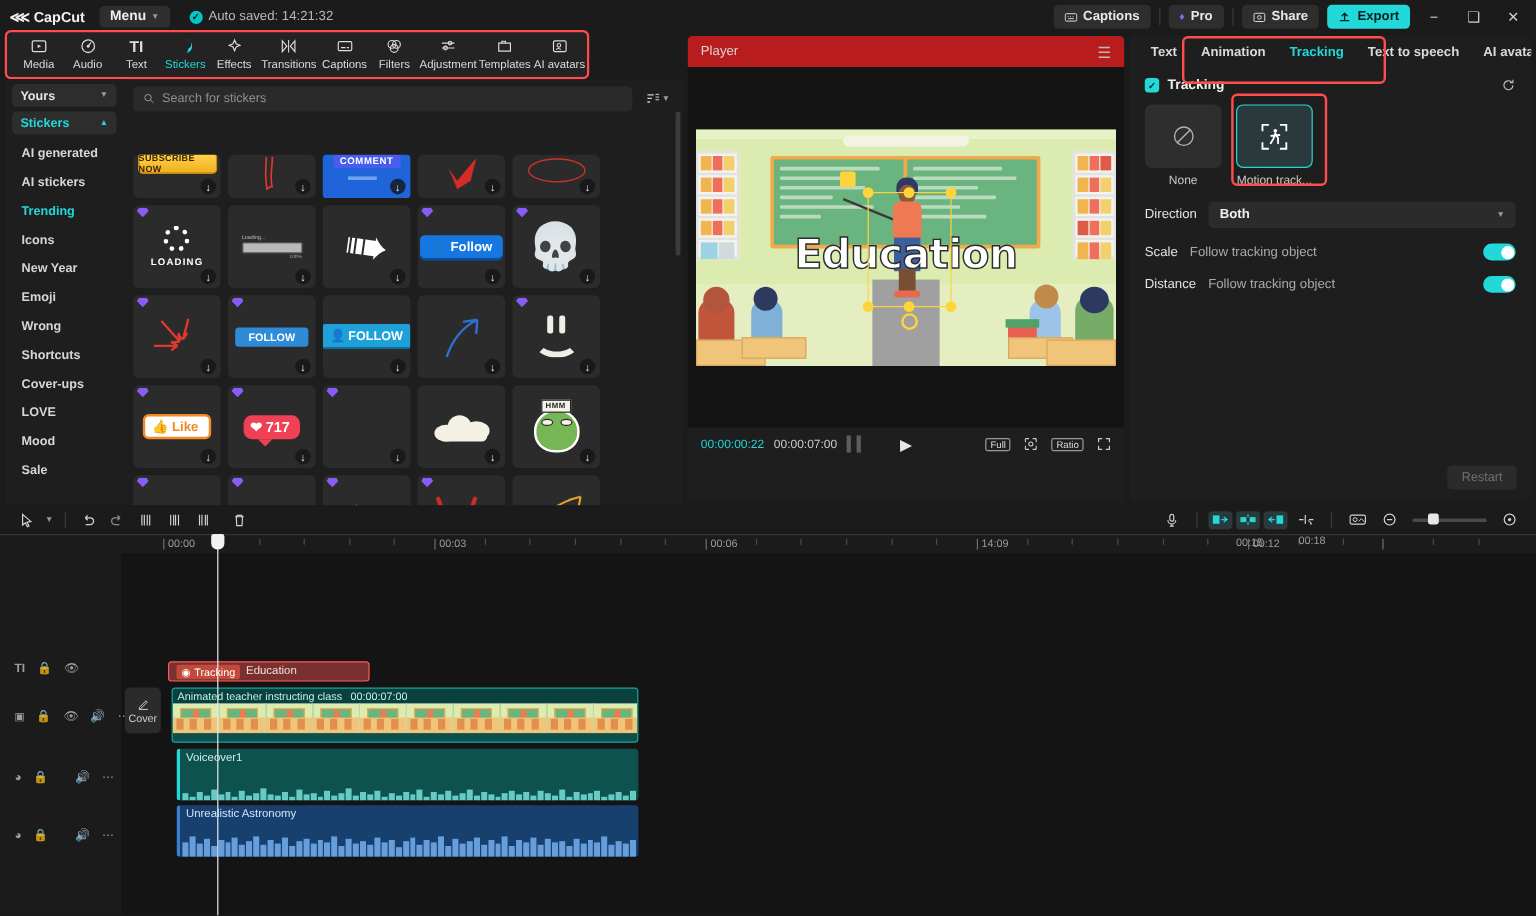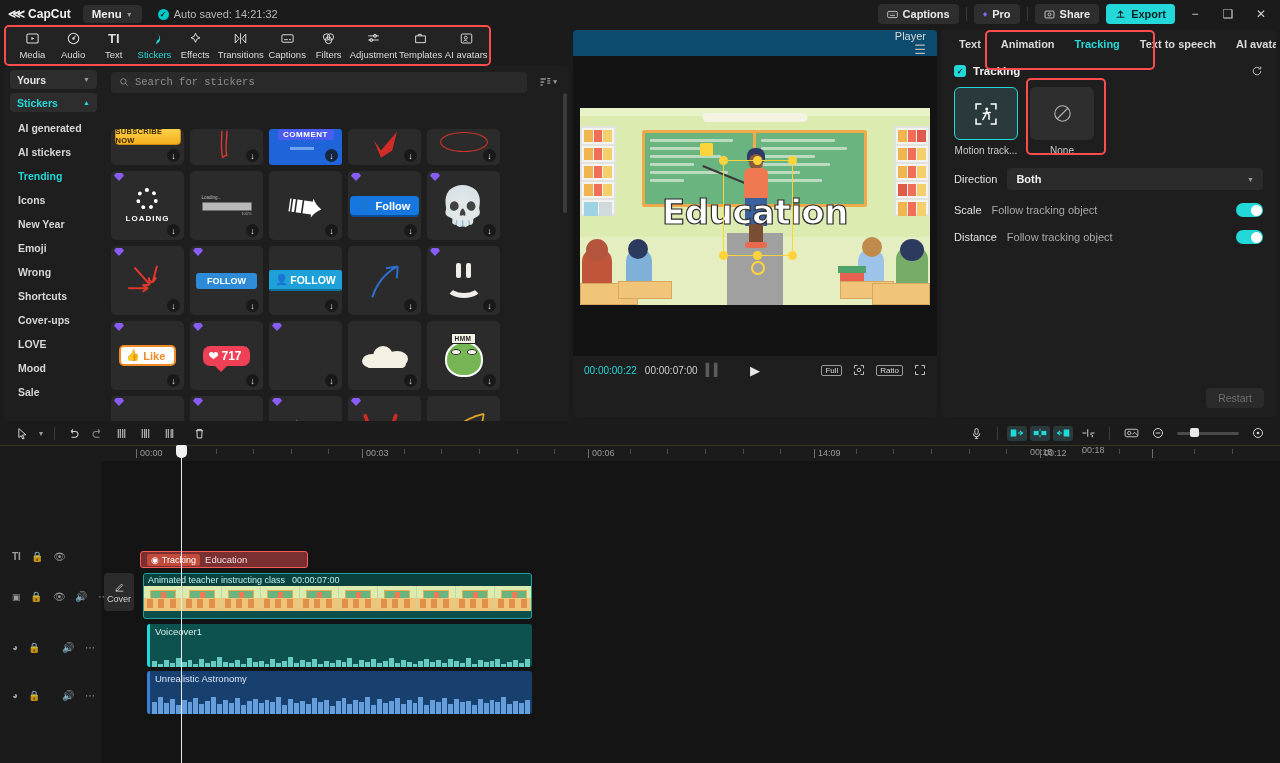--- a/index.html
+++ b/index.html
@@ -38,21 +38,21 @@
   
   .leftpanel { position:absolute; left:4px; top:66px; width:565px; height:390px; background:#1e1e1e; border-radius:4px; overflow:hidden; display:flex; }
   .catcol { width:99px; height:100%; background:#1e1e1e; padding:4px 6px 0 6px; overflow:hidden; }
   .cat-head { background:#2d2d2d; border-radius:4px; height:19px; display:flex; align-items:center; justify-content:space-between; padding:0 7px; margin-bottom:4px; font-size:10.5px; font-weight:bold; color:#e4e4e4; }
   .cat-head.sel { color:#22d8d8; }
   .cat-item { height:24px; display:flex; align-items:center; padding-left:8px; font-size:10.5px; font-weight:bold; color:#d6d6d6; }
   .cat-item.on { color:#22d8d8; }
   .caret { font-size:7px; color:#9a9a9a; }
 
   .stickerscol { flex:1; display:flex; flex-direction:column; min-width:0; }
-  .searchrow { height:22px; display:flex; align-items:center; gap:8px; padding:0 8px; margin-top:5px;font-family:Liberation Mono, monospace; }
+  .searchrow { height:22px; display:flex; align-items:center; gap:8px; padding:0 8px; margin-top:5px; }
   .searchbox { flex:1; height:21px; background:#2a2a2a; border-radius:4px; display:flex; align-items:center; gap:6px; padding:0 8px; color:#8e8e8e; font-size:10.5px; }
   .filter-ic { width:26px; height:20px; display:flex; align-items:center; justify-content:center; gap:2px; color:#cfcfcf; }
 
   .grid { flex:1; padding:3px 8px 0 8px; display:grid; grid-template-columns:repeat(5, 73px); grid-auto-rows:69px; gap:6px; overflow:hidden; position:relative; }
   .cell { position:relative; background:#2b2b2b; border-radius:5px; overflow:hidden; display:flex; align-items:center; justify-content:center; }
   .cell.norad { border-radius:3px; }
   .gem { position:absolute; left:3px; top:2px; width:10px; height:8px; background:#8a5cf6; clip-path:polygon(20% 0,80% 0,100% 35%,50% 100%,0 35%); }
   .dl { position:absolute; right:4px; bottom:3px; width:13px; height:13px; border-radius:50%; background:rgba(20,20,20,.78); color:#e8e8e8; display:flex; align-items:center; justify-content:center; font-size:9px; }
   .cut-top { align-items:flex-start; }
 
@@ -92,21 +92,21 @@
   .frog .eyes b:nth-child(2){ right:0; }
   .frog .hmm { position:absolute; left:9px; top:0; background:#f5f3e8; color:#222; font-size:6.5px; font-weight:bold; padding:1px 3px; letter-spacing:.5px; border:1px solid #222; }
   .sparkles { position:relative; width:40px; height:36px; color:#f2ead8; }
   .sparkles span { position:absolute; font-size:13px; }
   .skull { font-size:38px; line-height:1; filter:grayscale(.15); }
   .cursor-big { font-size:44px; color:#fff; line-height:1; transform:rotate(8deg); }
   .arrow-wht { font-size:30px; color:#fff; }
 
   
   .player { position:absolute; left:573px; top:30px; width:364px; height:387px; background:#1e1e1e; border-radius:4px; overflow:hidden; }
-  .player-head { height:26px; display:flex; align-items:flex-end; justify-content:space-between; padding:0 11px; color:#d9d9d9; font-size:11px; background:#0c4a6e;flex-direction:column; }
+  .player-head { height:26px; display:flex; align-items:center; justify-content:space-between; padding:0 11px; color:#d9d9d9; font-size:11px; background:#b91c1c; }
   .stage { position:relative; height:300px; background:#131313; display:flex; align-items:center; justify-content:center; }
   .frame { position:relative; width:350px; height:197px; overflow:hidden; background:#d7e8a6; }
   .room-bg { position:absolute; inset:0; background:#dcebb0; }
   .ceil { position:absolute; left:0; right:0; top:0; height:8px; background:#e8f2c7; }
   .light { position:absolute; left:50%; transform:translateX(-50%); top:5px; width:105px; height:9px; background:#f4f2e2; border-radius:5px; }
   .board { position:absolute; left:62px; top:22px; width:225px; height:77px; background:#f0a94b; border-radius:2px; padding:3px; display:flex; gap:3px; }
   .board .half { flex:1; background:#6ab47f; border-radius:1px; padding:6px 5px; display:flex; flex-direction:column; gap:5px; }
   .board .ln { height:3px; background:#cfe3cf; opacity:.8; border-radius:1px; }
   .floor { position:absolute; left:0; right:0; bottom:0; height:68px; background:#e4eec0; }
   .aisle { position:absolute; left:50%; transform:translateX(-50%); bottom:0; width:56px; height:72px; background:#a0a0a0; }
@@ -769,38 +769,38 @@
         <div class="lbl">
           <span class="cbx">✓</span>
           <span>Tracking</span>
         </div>
         <svg viewBox="0 0 16 16" width="12" height="12">
             <path d="M13 8a5 5 0 1 1-1.6-3.6M13 2v3.2h-3.2" stroke="#bdbdbd" stroke-width="1.3" fill="none"></path>
           </svg>
       </div>
 
       <div class="modes">
+        <div class="mode">
+          <div class="thumb">
+            <svg viewBox="0 0 30 30" width="21" height="21">
+                <circle cx="15" cy="15" r="11" fill="none" stroke="#b4b4b4" stroke-width="1.6"></circle>
+                <path d="M7.5 22.5 22.5 7.5" stroke="#b4b4b4" stroke-width="1.6"></path>
+              </svg>
+          </div>
+          <div class="cap">None</div>
+        </div>
         <div class="mode sel">
           <div class="thumb">
             <svg viewBox="0 0 34 34" width="26" height="26">
               <path d="M4 11V4h7M30 11V4h-7M4 23v7h7M30 23v7h-7" stroke="#fff" stroke-width="2" fill="none"></path>
               <circle cx="18" cy="10.5" r="2" fill="#fff"></circle>
               <path d="M18 13.5 L16 19 L13 24 M18 13.5 L21 18.5 L21 24 M13.5 16 L22.5 15" stroke="#fff" stroke-width="2" fill="none" stroke-linecap="round"></path>
             </svg>
           </div>
           <div class="cap">Motion track...</div>
-        </div>
-        <div class="mode">
-          <div class="thumb">
-            <svg viewBox="0 0 30 30" width="21" height="21">
-                <circle cx="15" cy="15" r="11" fill="none" stroke="#b4b4b4" stroke-width="1.6"></circle>
-                <path d="M7.5 22.5 22.5 7.5" stroke="#b4b4b4" stroke-width="1.6"></path>
-              </svg>
-          </div>
-          <div class="cap">None</div>
         </div>
         <div class="mode-hl"></div>
       </div>
 
       <div class="frow">
         <span class="k">Direction</span>
         <div class="select">
           <span>Both</span>
           <span class="caret">▼</span>
         </div>

